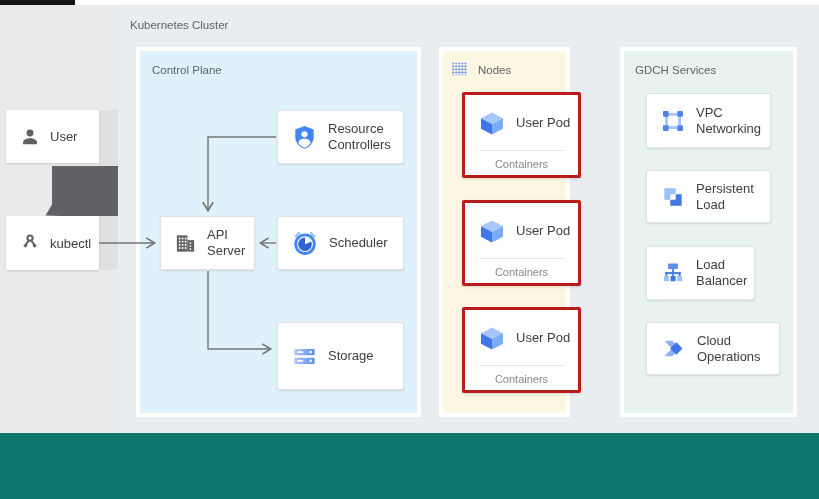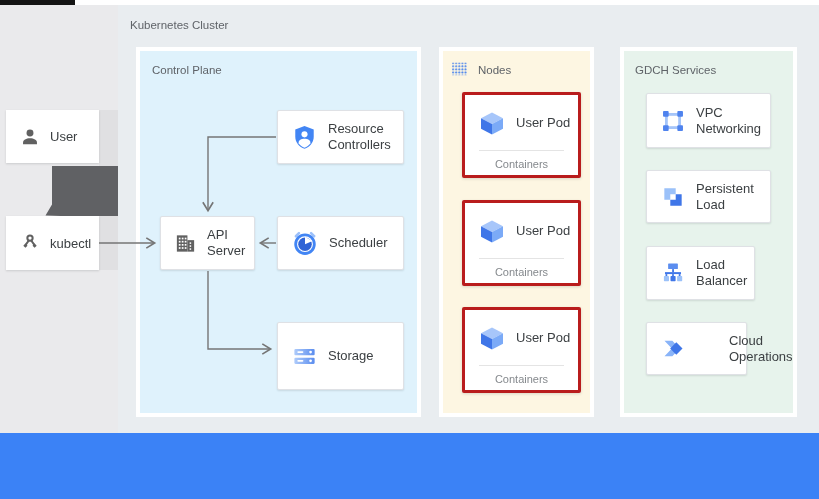--- a/index.html
+++ b/index.html
@@ -1,16 +1,16 @@
 <!DOCTYPE html>
 <html><head>
 <meta charset="utf-8">
 <style>
   html,body{margin:0;padding:0;background:#ededee;}
-  .stage{position:relative;width:819px;height:499px;background:#3b82f6;overflow:hidden;
+  .stage{position:relative;width:819px;height:499px;background:#0f766e;overflow:hidden;
          font-family:"Liberation Sans",sans-serif;-webkit-font-smoothing:antialiased;}
   .topstrip{position:absolute;left:0;top:0;width:819px;height:5px;background:#ffffff;}
   .topblack{position:absolute;left:0;top:0;width:75px;height:5px;background:#141414;}
   .left-bg{position:absolute;left:0;top:5px;width:118px;height:428px;background:#eaeaec;}
   .cluster{position:absolute;left:118px;top:5px;width:701px;height:428px;background:#e9edf0;}
   .cluster-label{position:absolute;left:12px;top:14px;font-size:11.5px;color:#5f6368;}
   .strip{position:absolute;left:99px;top:110px;width:19px;height:160px;background:#e0e0e2;}
   .panel{position:absolute;background:#ffffff;}
   .panel-inner{position:absolute;left:4px;top:4px;right:4px;bottom:4px;}
   .cp-inner{background:#dff2fc;}
@@ -121,21 +121,21 @@
               <circle cx="17.4" cy="8.1" r="1.2" fill="#fff"></circle>
               <rect x="5.6" y="15" width="5.4" height="1.6" rx="0.8" fill="#fff"></rect>
               <circle cx="17.4" cy="15.8" r="1.2" fill="#fff"></circle>
             </svg>
         </span>
         <span class="label">Storage</span>
       </div>
     </div>
   </div>
 
-  <div class="panel" style="left:439px;top:47px;width:131px;height:370px;padding-left:24px;">
+  <div class="panel" style="left:439px;top:47px;width:131px;height:370px;">
     <div class="panel-inner nodes-inner">
       <span class="icon" style="position:absolute;left:9px;top:11px;">
         <svg width="15" height="14" viewBox="0 0 15 14">
             <defs>
               <pattern id="nd" width="3.1" height="3.1" patternUnits="userSpaceOnUse">
                 <circle cx="1.1" cy="1.1" r="1" fill="#4e86ec"></circle>
               </pattern>
             </defs>
             <rect x="0" y="0.6" width="15" height="12.6" fill="url(#nd)"></rect>
           </svg>
@@ -233,21 +233,21 @@
               <rect x="11.2" y="13" width="1.6" height="1.8" fill="#3f76e8"></rect>
               <rect x="17.3" y="13" width="1.6" height="1.8" fill="#3f76e8"></rect>
               <rect x="3.6" y="14.8" width="4.7" height="4.7" rx="0.6" fill="#9bc1f9"></rect>
               <rect x="9.7" y="14.8" width="4.7" height="4.7" rx="0.6" fill="#3f76e8"></rect>
               <rect x="15.8" y="14.8" width="4.7" height="4.7" rx="0.6" fill="#9bc1f9"></rect>
             </svg>
         </span>
         <span class="label lbl-narrow">Load Balancer</span>
       </div>
 
-      <div class="card" style="left:22px;top:271px;width:101px;height:53px;gap:32px;">
+      <div class="card" style="left:22px;top:271px;width:134px;height:53px;">
         <span class="icon">
           <svg width="27" height="27" viewBox="0 0 24 24">
               <polygon points="4,5.2 11,5.2 17.5,12 11,18.8 4,18.8 10.5,12" fill="#8ab4f8"></polygon>
               <polygon points="14.5,6.5 20,12 14.5,17.5 9,12" fill="#3f76e8"></polygon>
             </svg>
         </span>
         <span class="label lbl-narrow">Cloud Operations</span>
       </div>
     </div>
   </div>

